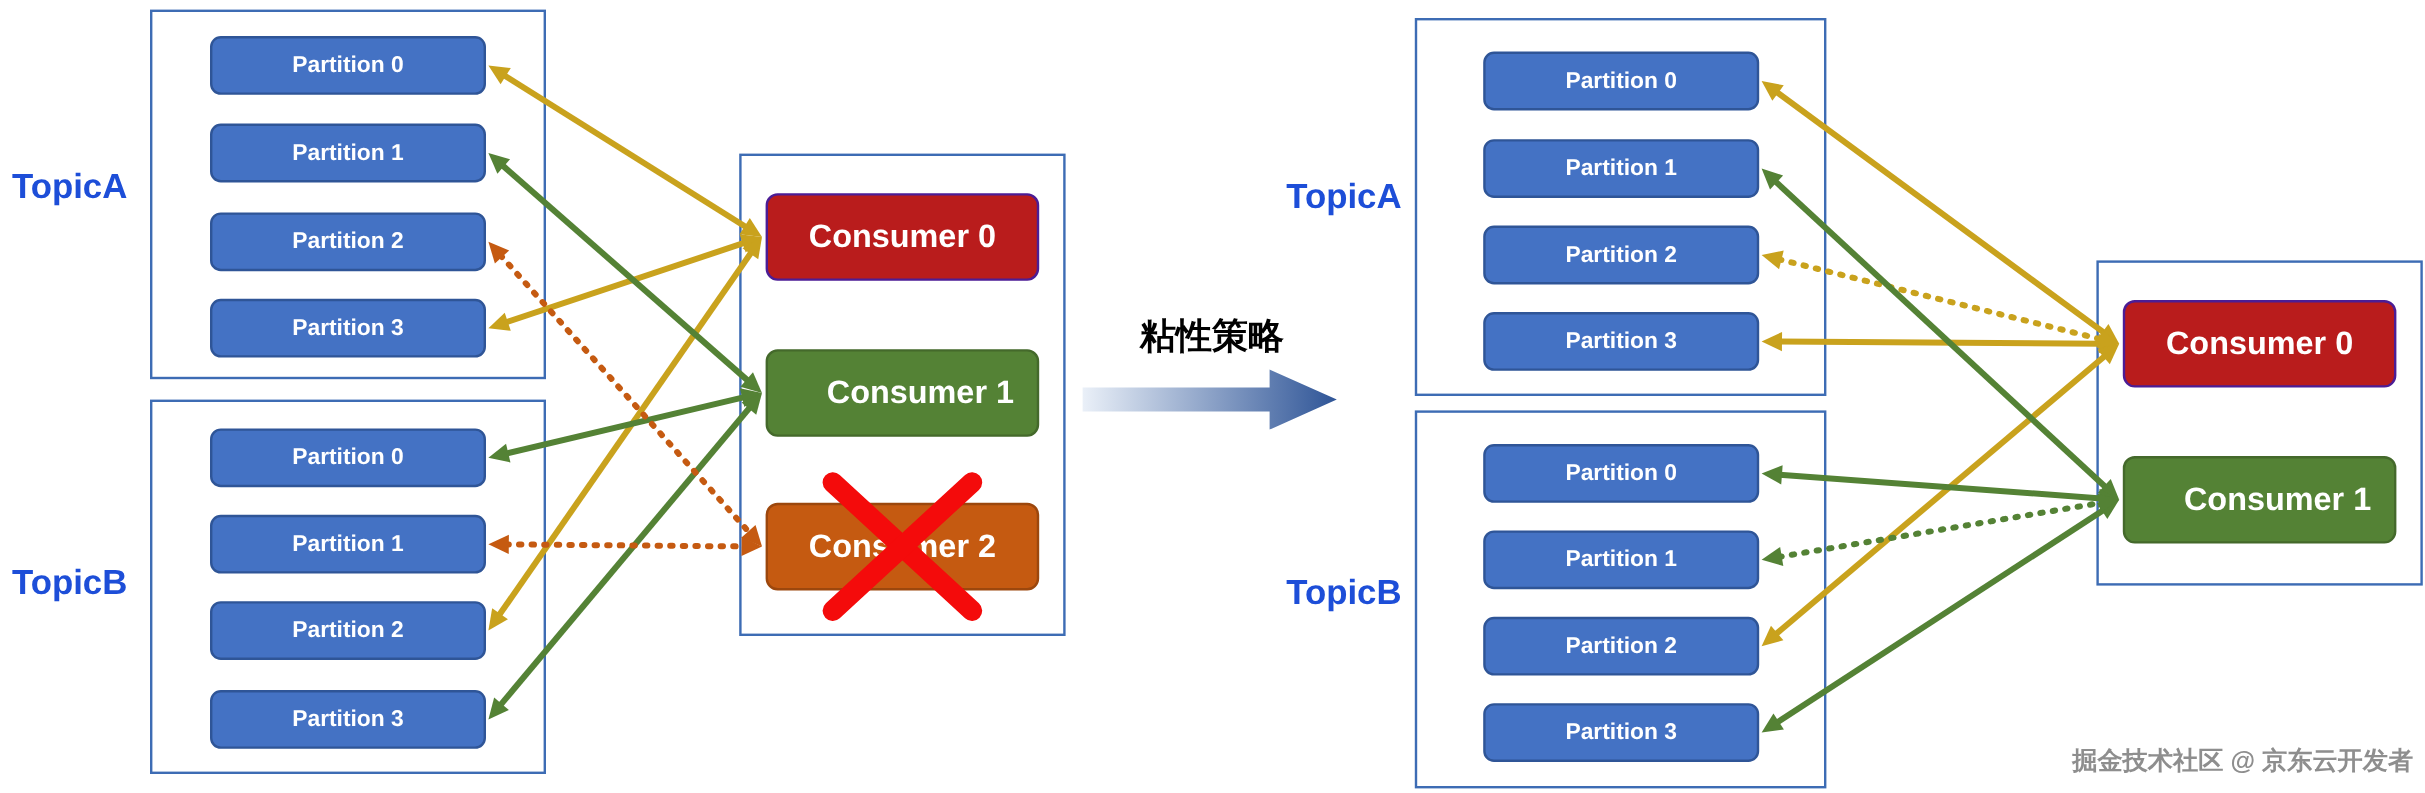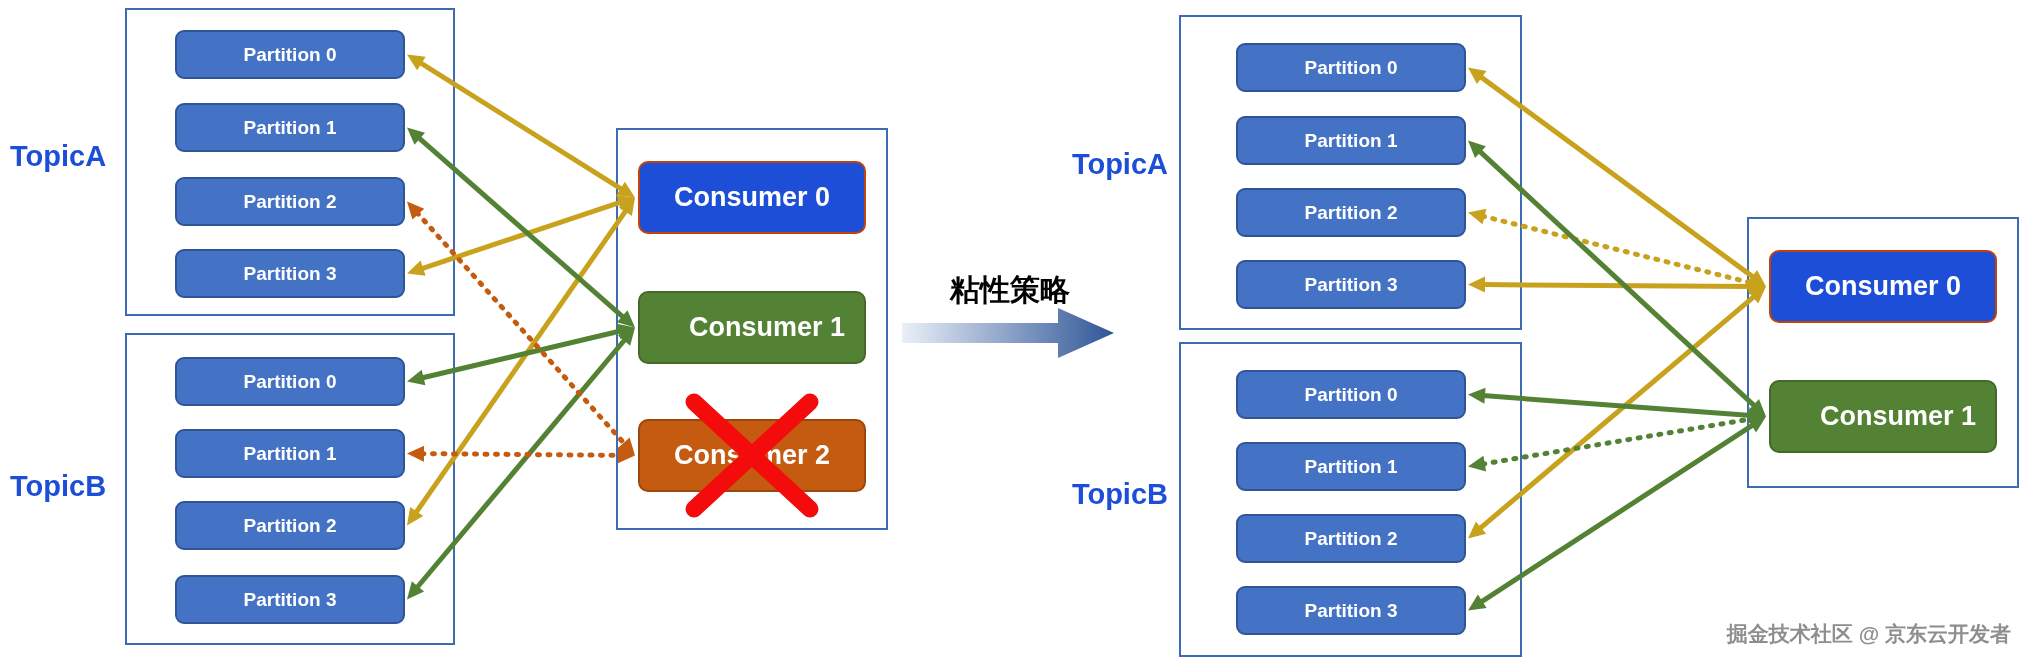--- a/index.html
+++ b/index.html
@@ -19,21 +19,21 @@
     background:#4472C4; border:2px solid #2F5597; border-radius:9px;
     color:#ffffff; font-weight:bold; font-size:19px;
     display:flex; align-items:center; justify-content:center; white-space:nowrap;
   }
 
   .consumer {
     position:absolute; width:228px; height:73px; border-radius:10px;
     color:#ffffff; font-weight:bold; font-size:27px;
     display:flex; align-items:center; justify-content:center; white-space:nowrap;
   }
-  .c-gold   { background:#1d4ed8; border:2px solid #c2410c; }
+  .c-gold   { background:#b91c1c; border:2px solid #4c1d95; }
   .c-green  { background:#548235; border:2px solid #44692B;padding-left:30px; }
   .c-orange { background:#C55A11; border:2px solid #9C470D; }
 
   #connections-svg { position:absolute; left:0; top:0; width:2021px; height:661px; pointer-events:none; z-index:5; }
   .x-overlay { position:absolute; z-index:6; pointer-events:none; }
   .transition-arrow { position:absolute; z-index:2; }
   .transition-label { position:absolute; font-size:30px; font-weight:bold; color:#000000; text-align:center; white-space:nowrap; }
   .watermark { position:absolute; font-size:21px; font-weight:bold; color:#8E8E8E; white-space:nowrap; }
 </style>
 </head>
@@ -58,21 +58,21 @@
   <div class="consumer-box" style="left:616px; top:128px; width:272px; height:402px;"></div>
   <div class="consumer c-gold" style="left:638px; top:161px;">Consumer 0</div>
   <div class="consumer c-green" style="left:638px; top:291px;">Consumer 1</div>
   <div class="consumer c-orange" style="left:638px; top:419px;">Consumer 2</div>
 
   <svg class="x-overlay" style="left:684px; top:392px;" width="136" height="127">
     <line x1="10" y1="10" x2="126" y2="117" stroke="#F40B0B" stroke-width="17" stroke-linecap="round"></line>
     <line x1="126" y1="10" x2="10" y2="117" stroke="#F40B0B" stroke-width="17" stroke-linecap="round"></line>
   </svg>
 
-  <div class="transition-label" style="left:905px; top:270px; width:210px;">粘性策略</div>
+  <div class="transition-label" style="left:905px; top:260px; width:210px;">粘性策略</div>
   <svg class="transition-arrow" style="left:902px; top:306px;" width="214" height="54">
     <defs>
       <linearGradient id="ag" x1="0" y1="0" x2="1" y2="0">
         <stop offset="0" stop-color="#EAF0F8"></stop>
         <stop offset="1" stop-color="#2F5597"></stop>
       </linearGradient>
     </defs>
     <polygon points="0,17 156,17 156,2 212,27 156,52 156,37 0,37" fill="url(#ag)"></polygon>
   </svg>
 

